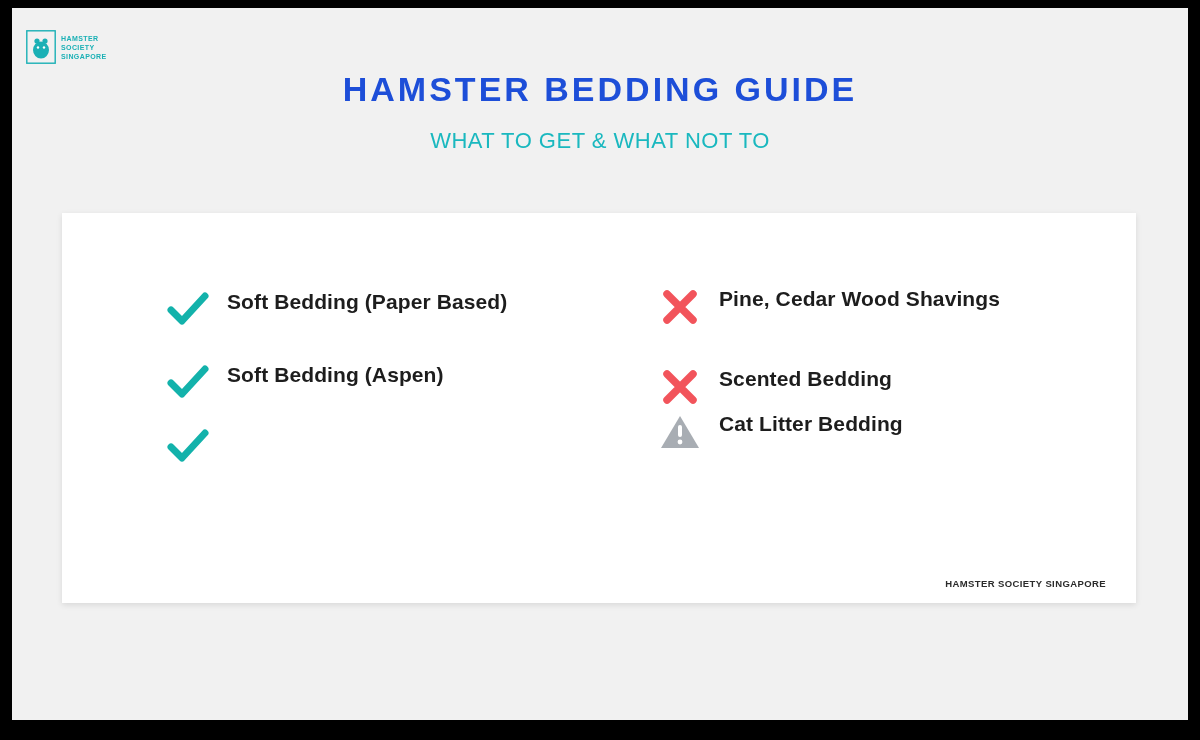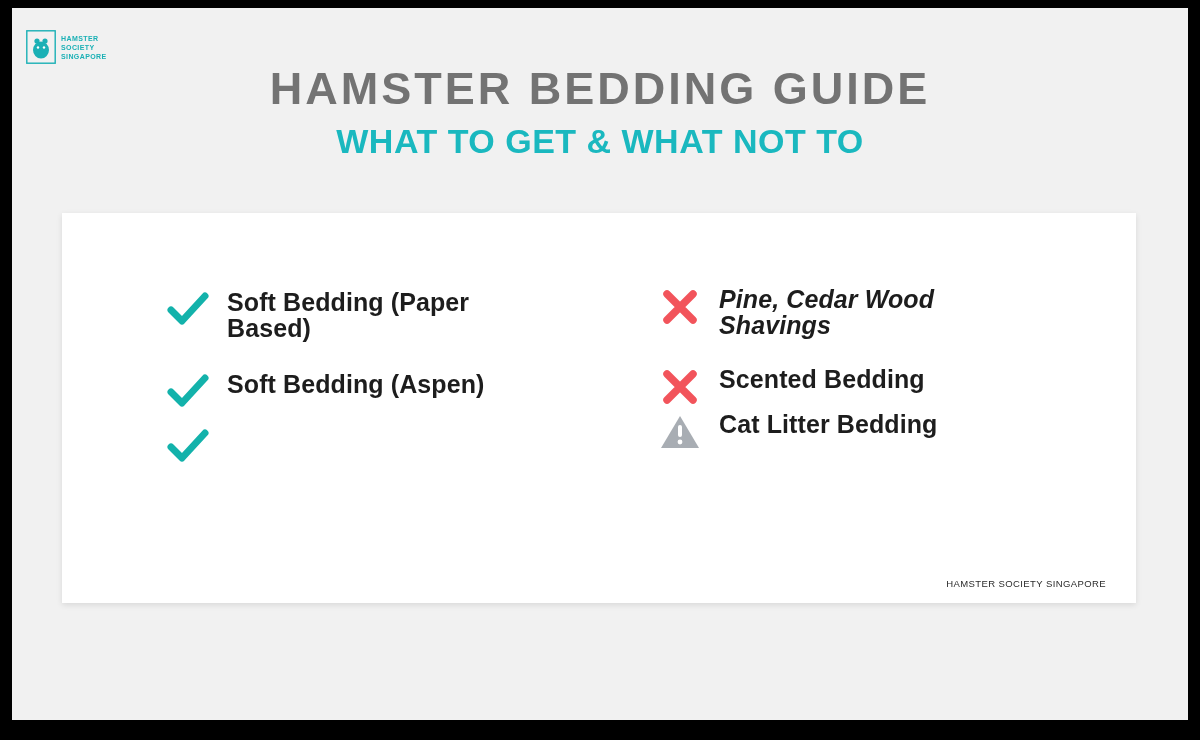--- a/index.html
+++ b/index.html
@@ -58,30 +58,30 @@
 
   
   .heading-wrap {
     position: absolute;
     left: 0;
     top: 52px;
     width: 1176px;
     text-align: center;
   }
   .title {
-    font-size: 45px;
+    font-size: 34px;
     font-weight: bold;
     letter-spacing: 3px;
-    color: #737373;
+    color: #1d4ed8;
     margin: 0;
     line-height: 58px;
   }
   .subtitle {
-    font-size: 34px;
-    font-weight: bold;
+    font-size: 22px;
+    font-weight: normal;
     letter-spacing: 0.5px;
     color: #1ab8bf;
     margin: 6px 0 0 0;
     line-height: 34px;
   }
 
   
   .card {
     position: absolute;
     left: 50px;
@@ -104,53 +104,53 @@
     position: relative;
   }
 
   .item {
     display: flex;
     align-items: flex-start;
     gap: 18px;
     position: absolute;
   }
   .item-label {
-    font-size: 25px;
+    font-size: 21px;
     font-weight: bold;
     color: #1d1d1d;
     line-height: 26px;
     max-width: 330px;
     letter-spacing: 0.1px;
   }
 
   
   .icon {
     width: 42px;
     height: 42px;
     flex: none;
     display: block;
   }
 
   
   .col-good .item:nth-child(1) { left: 105px; top: 76px; }
-  .col-good .item:nth-child(2) { left: 105px; top: 158px; }
+  .col-good .item:nth-child(2) { left: 105px; top: 149px; }
   .col-good .item:nth-child(3) { left: 105px; top: 213px; }
 
   
-  .col-bad .item:nth-child(1) { left: 60px; top: 73px; font-style: italic; }
+  .col-bad .item:nth-child(1) { left: 60px; top: 73px; }
   .col-bad .item:nth-child(2) { left: 60px; top: 153px; }
   .col-bad .item:nth-child(3) { left: 60px; top: 198px; }
   .col-bad .item:nth-child(4) { left: 60px; top: 277px; }
 
   .credit {
     position: absolute;
     right: 30px;
     bottom: 14px;
     font-size: 9.5px;
-    font-weight: normal;
+    font-weight: bold;
     letter-spacing: 0.4px;
     color: #2b2b2b;
   }
 </style>
 </head>
 <body>
 
 <div class="screen">
   <div class="slide">
 

